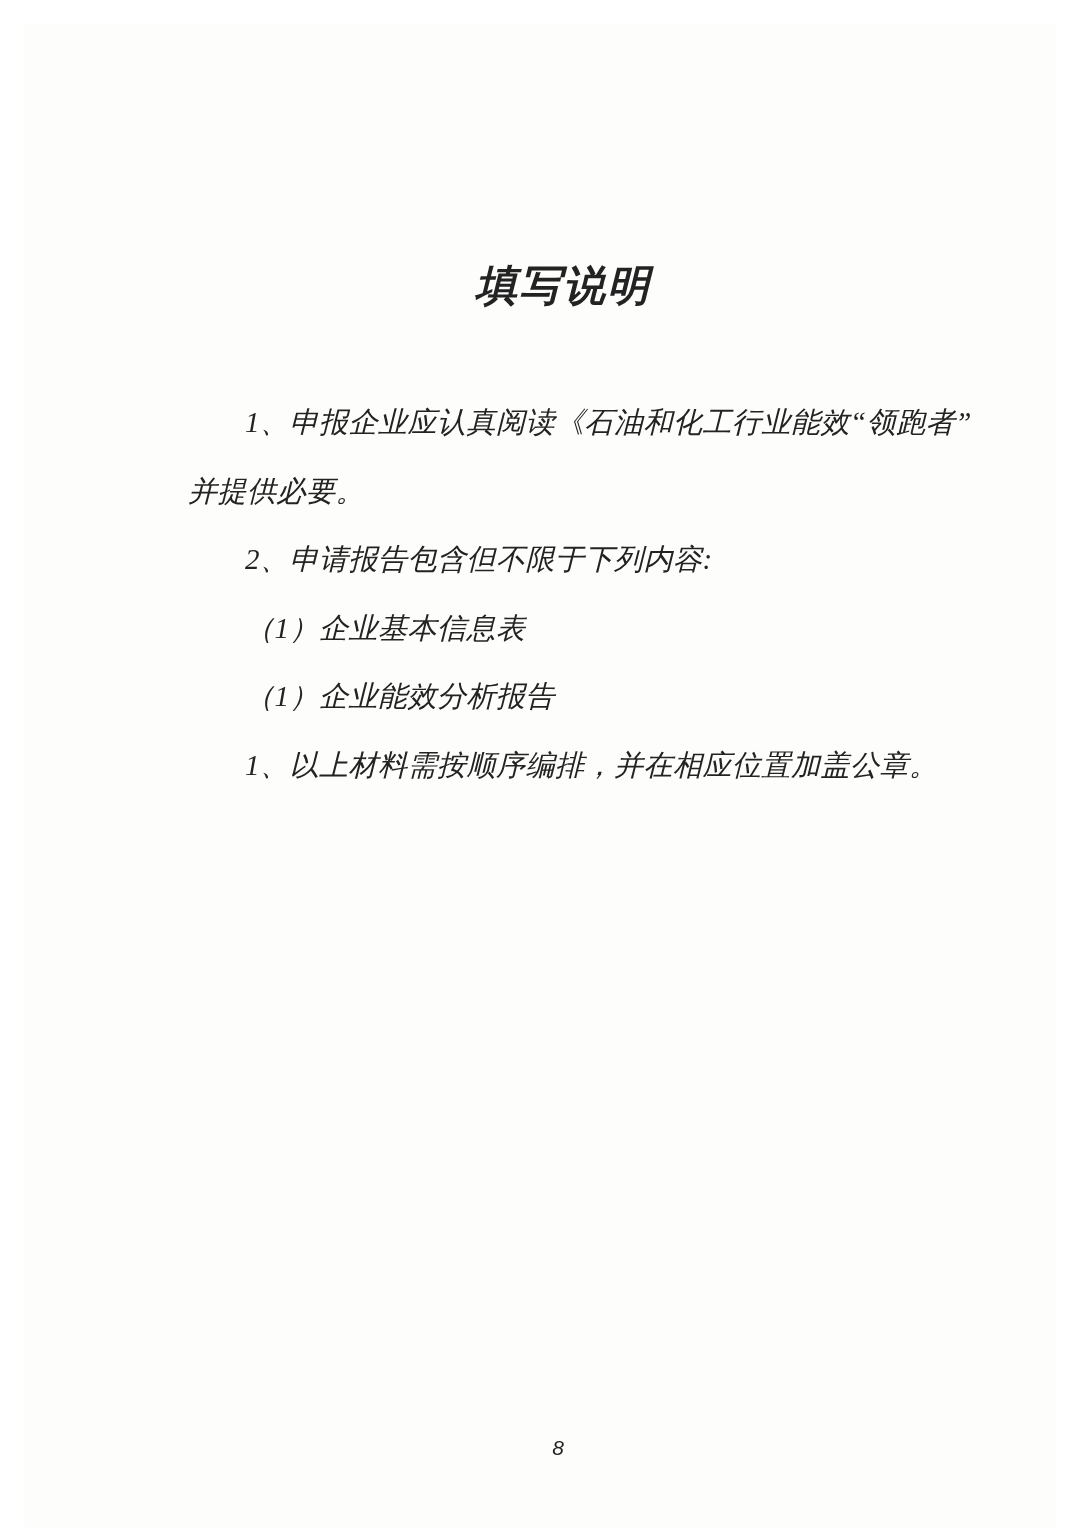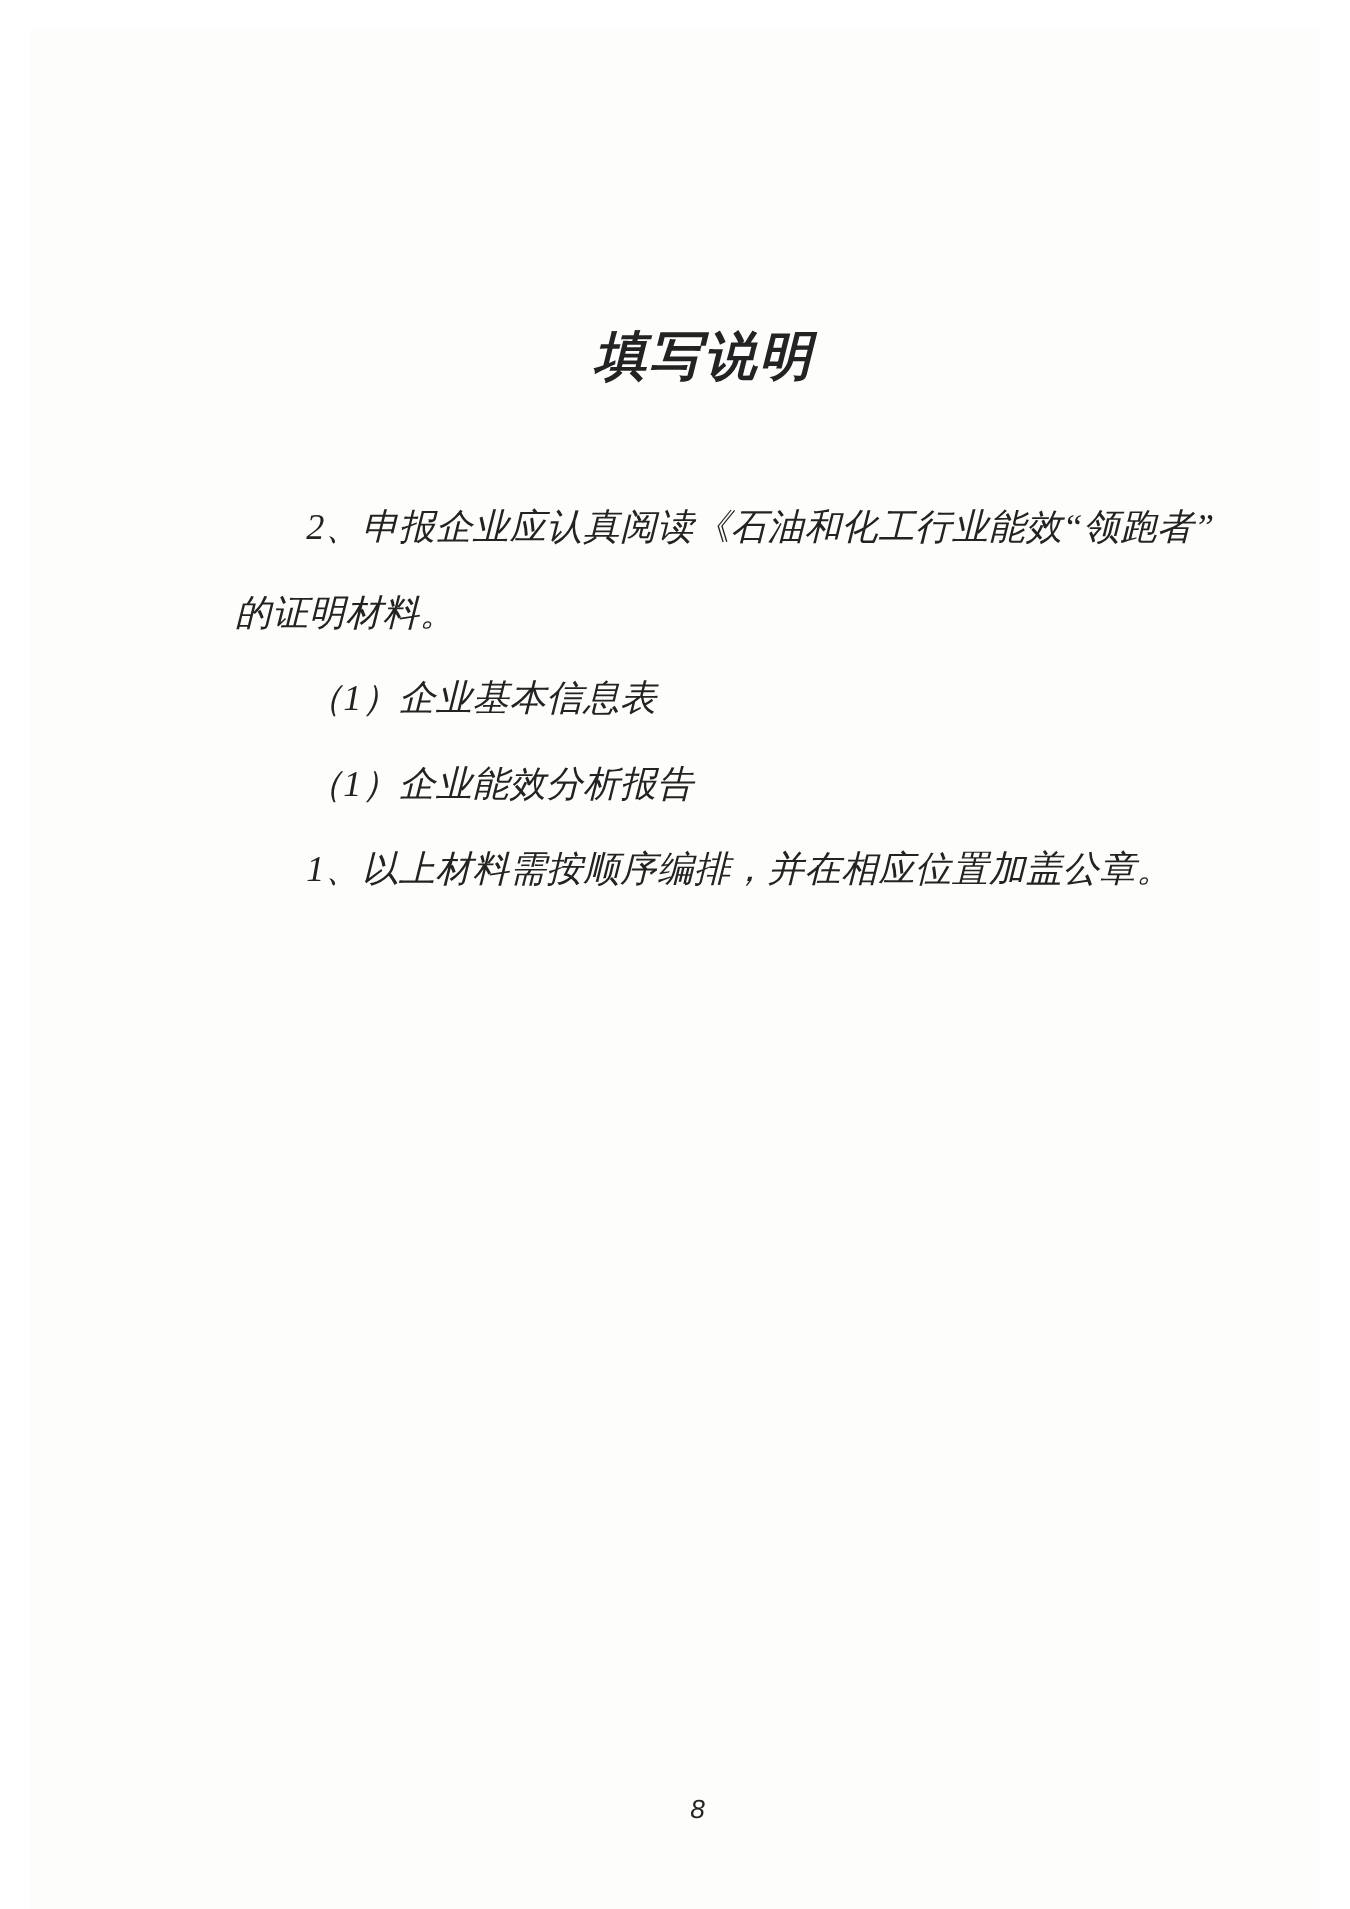--- a/index.html
+++ b/index.html
@@ -60,22 +60,23 @@
   }
 </style>
 </head>
 <body>
 
 <div class="page">
   <div class="content">
     <h1 class="doc-title">填写说明</h1>
 
     <div class="instructions">
-        <div class="text-line indent">2、申报企业应认真阅读《石油和化工行业能效“领跑者”</div>
-        <div class="text-line">的证明材料。</div>
+        <div class="text-line indent">1、申报企业应认真阅读《石油和化工行业能效“领跑者”</div>
+        <div class="text-line">并提供必要。</div>
+        <div class="text-line indent">2、申请报告包含但不限于下列内容:</div>
         <div class="text-line indent">（1）企业基本信息表</div>
         <div class="text-line indent">（1）企业能效分析报告</div>
         <div class="text-line indent">1、以上材料需按顺序编排，并在相应位置加盖公章。</div>
       </div>
   </div>
 
   <div class="page-number">8</div>
 </div>
 
 </body></html>

